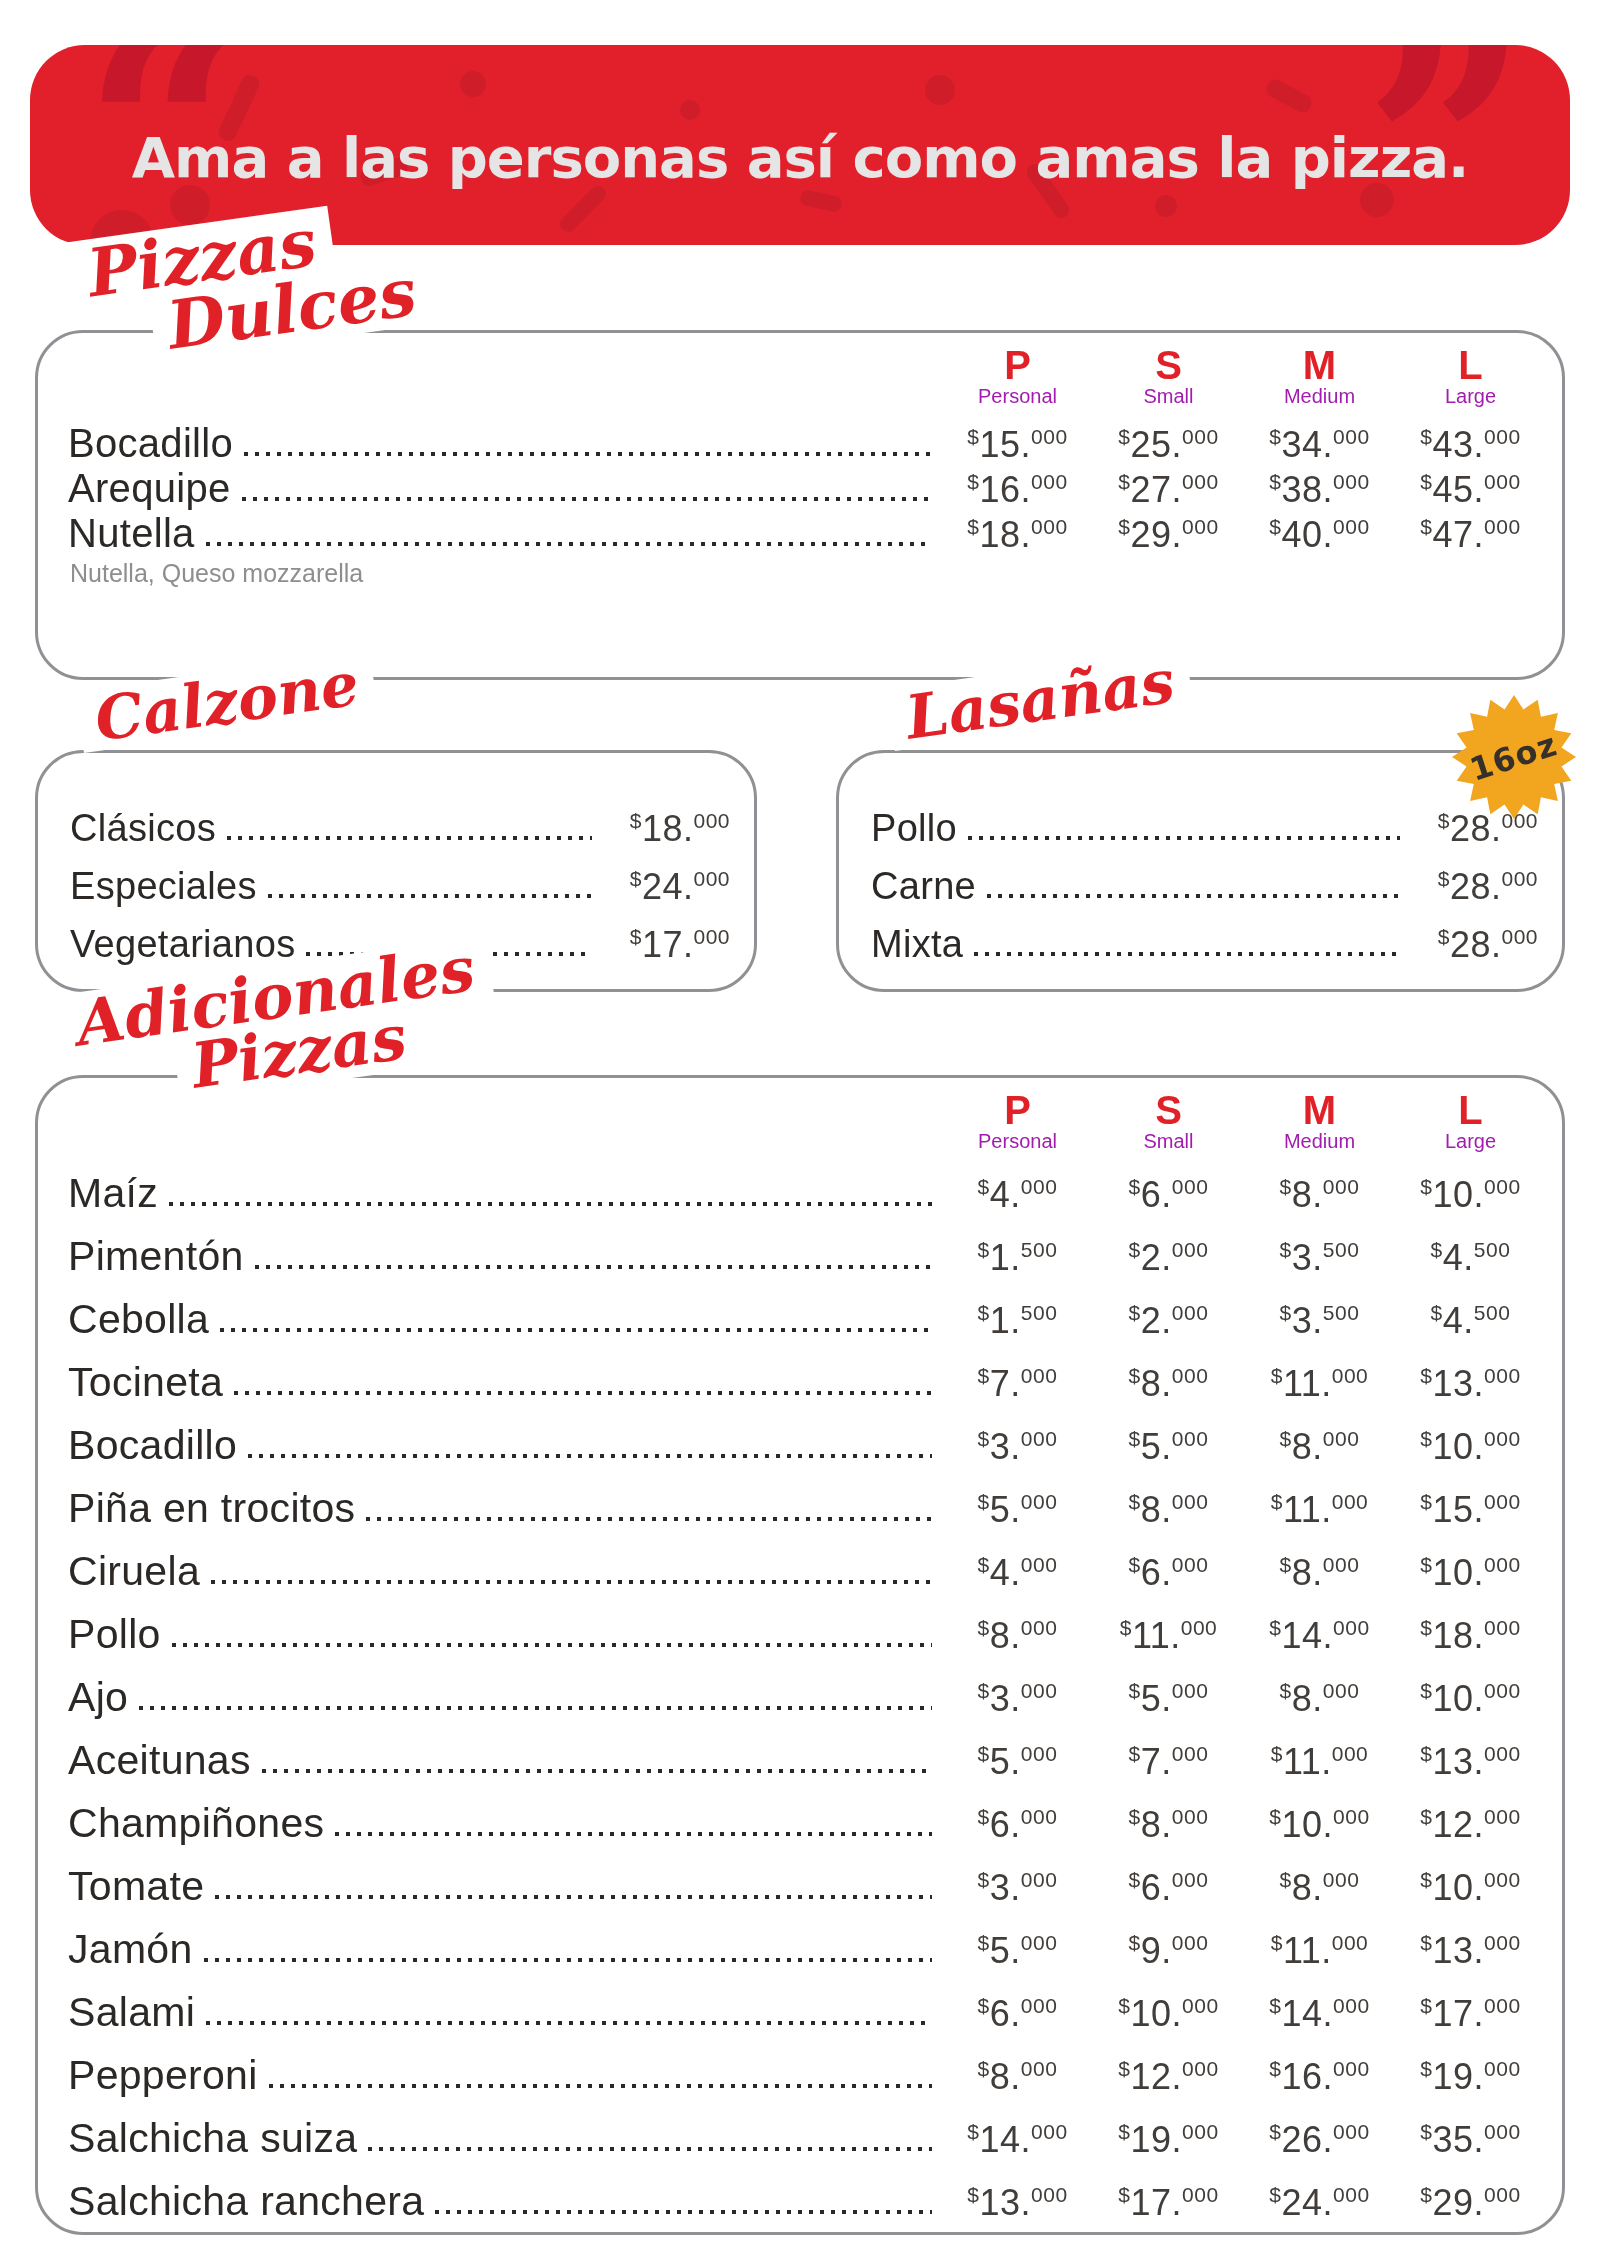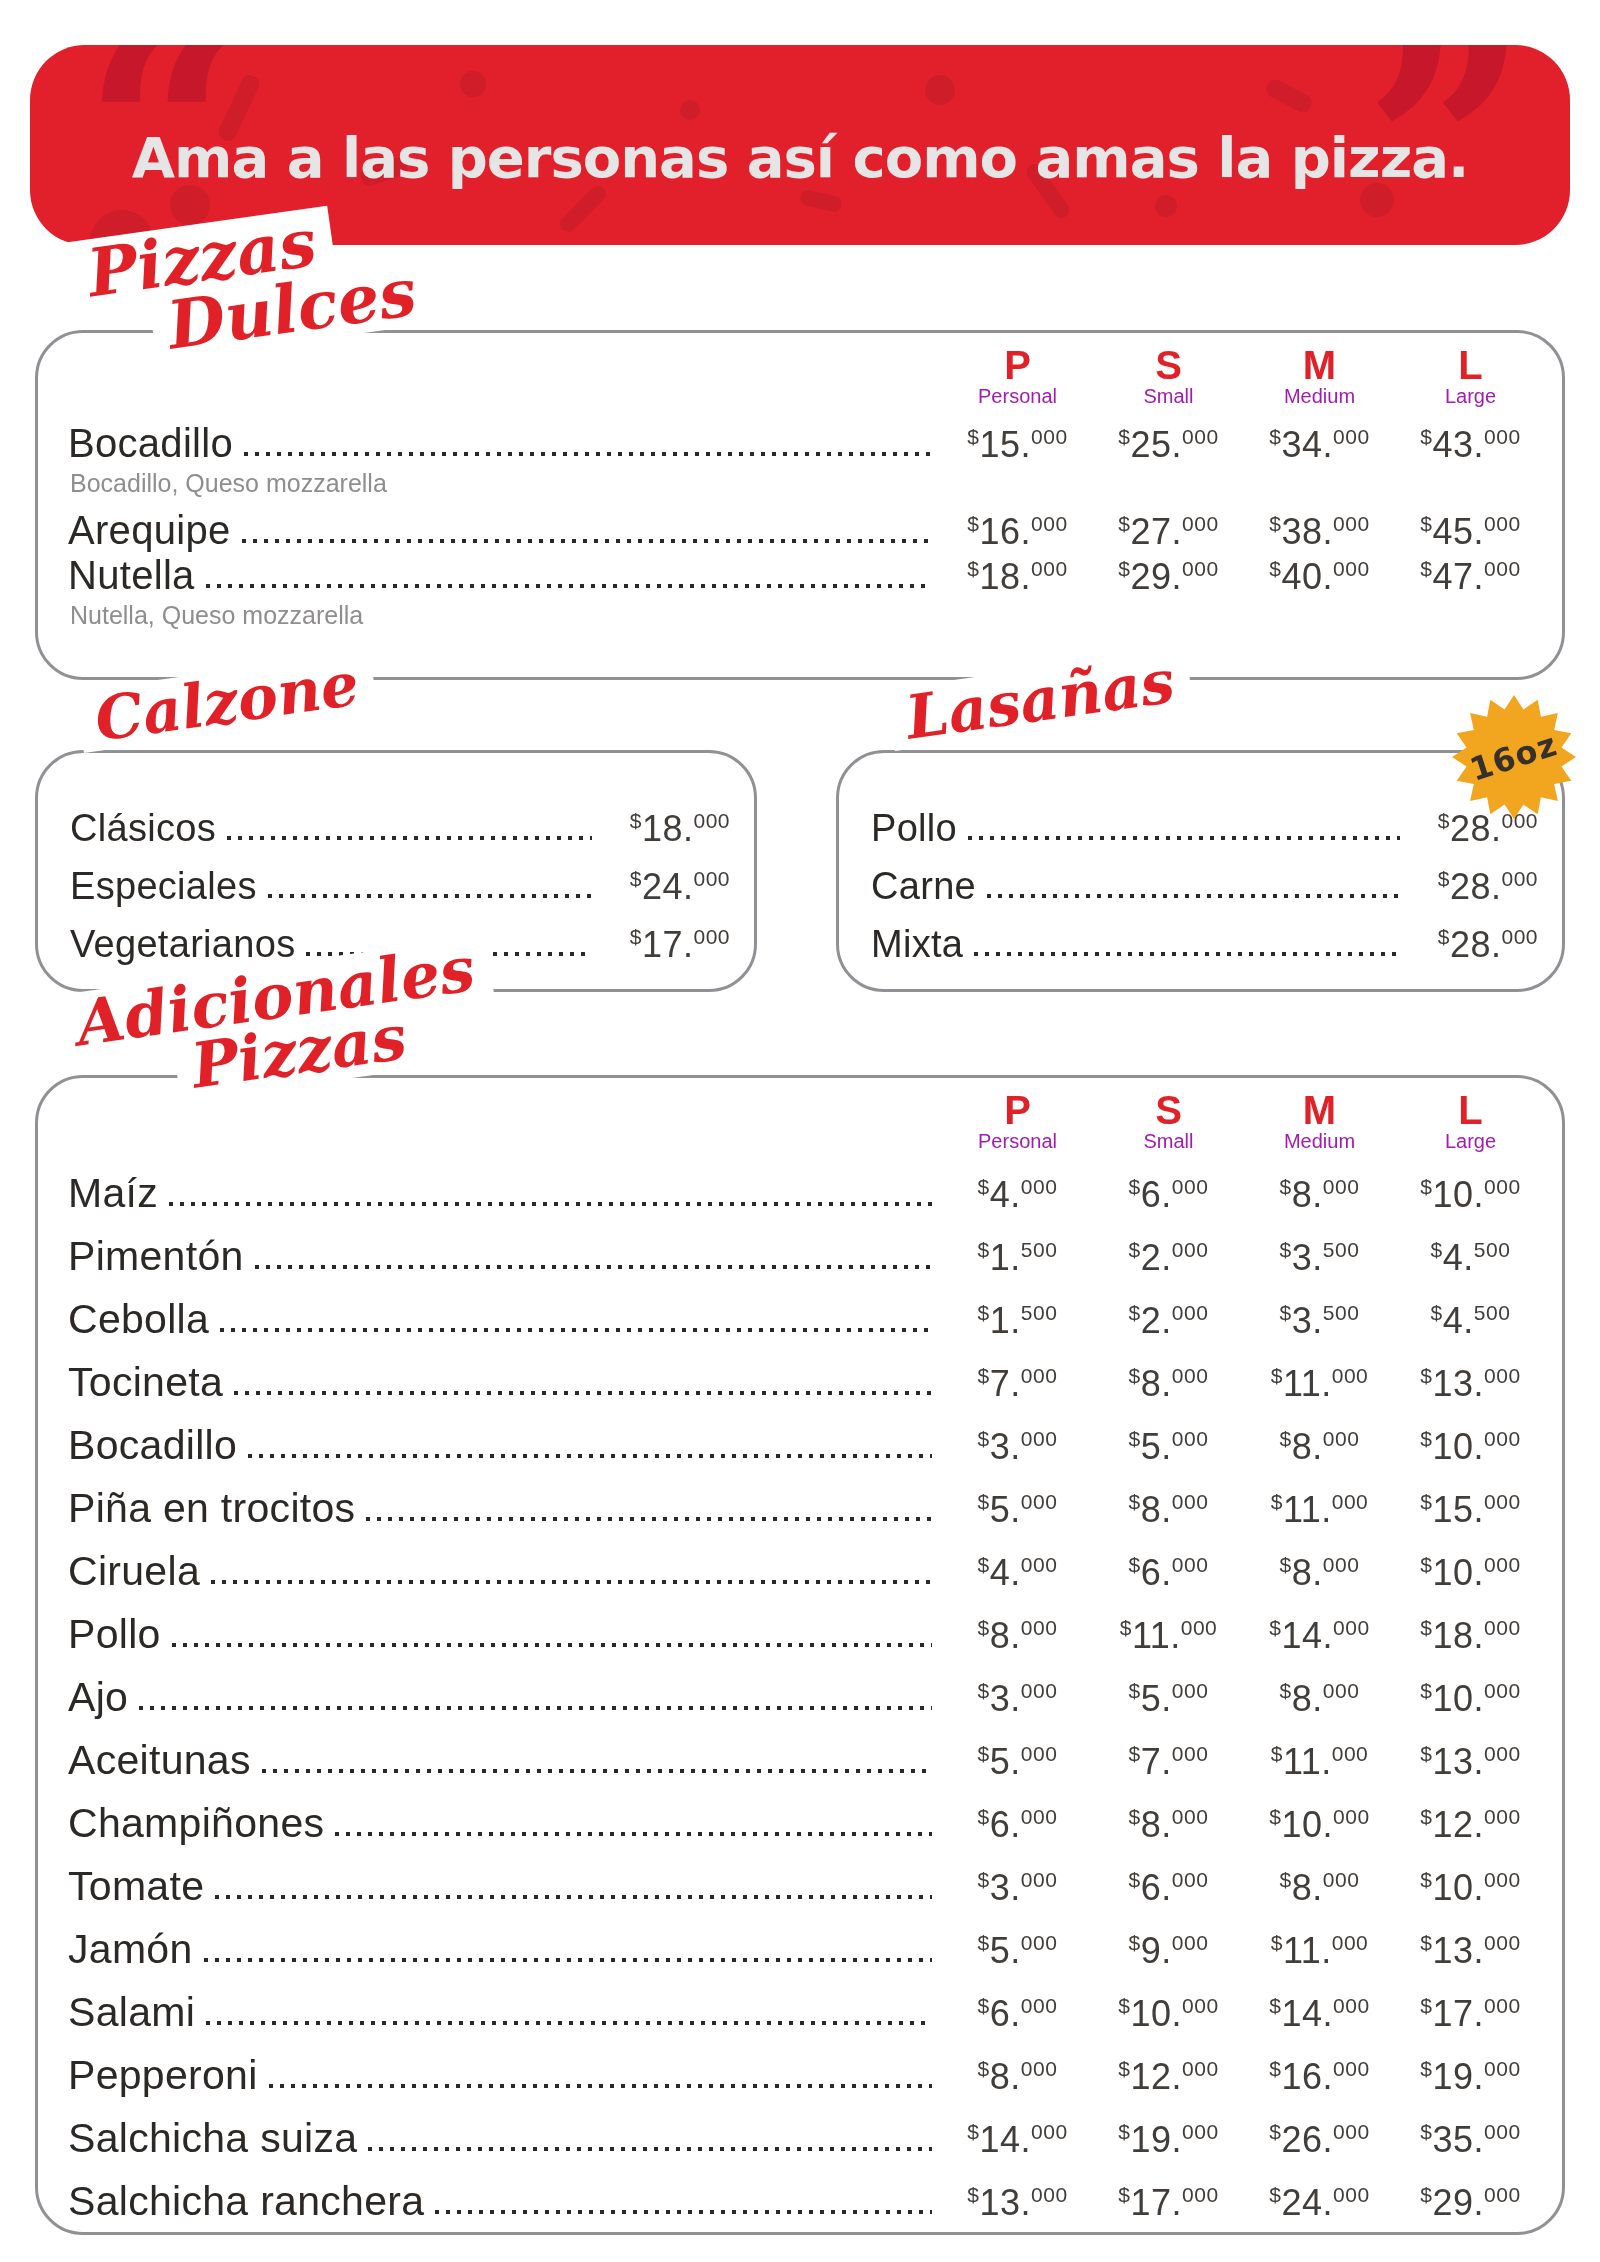--- a/index.html
+++ b/index.html
@@ -158,21 +158,20 @@
         <div class="pd-name-row">
           <span class="pd-name">Bocadillo</span>
           <span class="dots"></span>
           <span class="cols4">
             <span class="cell price"><span class="cur">$</span><span class="num">15.</span><span class="dec">000</span></span>
             <span class="cell price"><span class="cur">$</span><span class="num">25.</span><span class="dec">000</span></span>
             <span class="cell price"><span class="cur">$</span><span class="num">34.</span><span class="dec">000</span></span>
             <span class="cell price"><span class="cur">$</span><span class="num">43.</span><span class="dec">000</span></span>
           </span>
         </div>
-        <div class="pd-desc">Bocadillo, Queso mozzarella</div>
       </div>
       <div class="pd-item">
         <div class="pd-name-row">
           <span class="pd-name">Arequipe</span>
           <span class="dots"></span>
           <span class="cols4">
             <span class="cell price"><span class="cur">$</span><span class="num">16.</span><span class="dec">000</span></span>
             <span class="cell price"><span class="cur">$</span><span class="num">27.</span><span class="dec">000</span></span>
             <span class="cell price"><span class="cur">$</span><span class="num">38.</span><span class="dec">000</span></span>
             <span class="cell price"><span class="cur">$</span><span class="num">45.</span><span class="dec">000</span></span>

